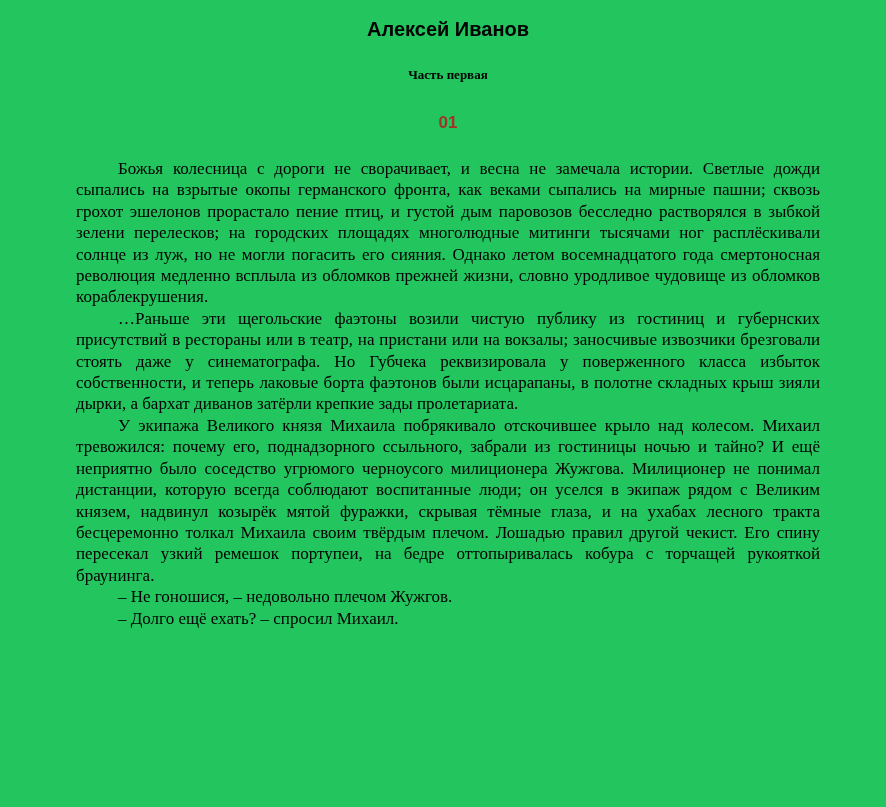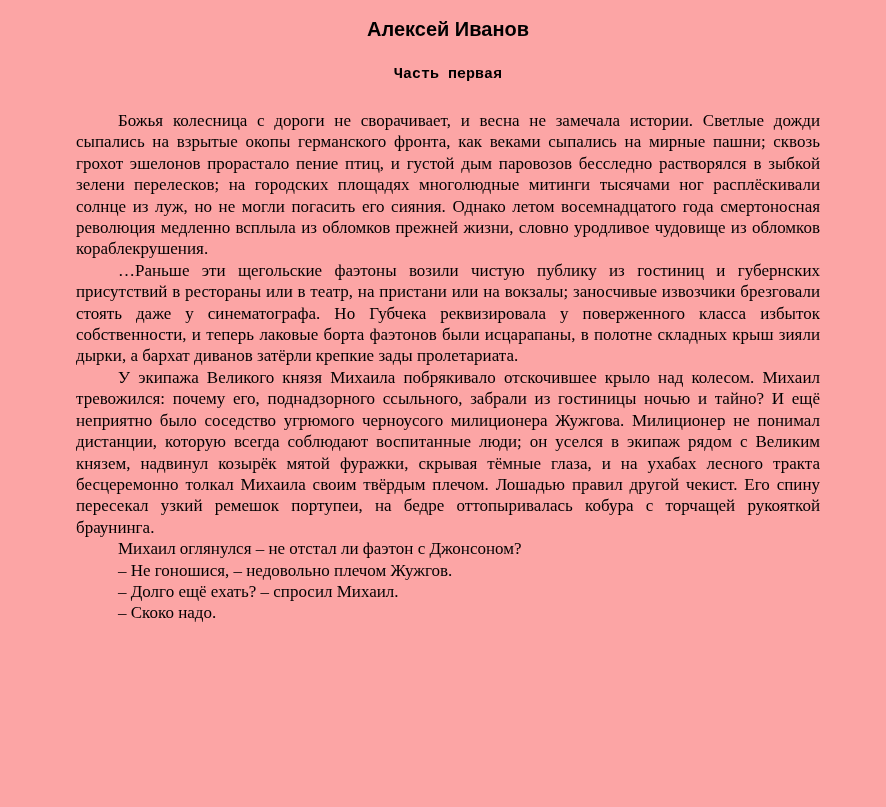--- a/index.html
+++ b/index.html
@@ -10,37 +10,37 @@
   body {
     width: 886px;
     height: 807px;
     overflow: hidden;
   }
   .page {
     box-sizing: border-box;
     width: 886px;
     height: 807px;
     padding: 16px 66px 0 76px;
-    background: #fca5a5;
+    background: #22c55e;
     color: #000000;
   }
   .author,
   .book-title {
     font-family: "Liberation Sans", sans-serif;
     font-weight: bold;
     font-size: 20px;
     line-height: 26px;
     text-align: center;
     margin: 0;
   }
   .part-heading,
   .part-title {
-    font-family: Liberation Mono, monospace;
+    font-family: Liberation Serif, serif;
     font-weight: bold;
-    font-size: 15px;
+    font-size: 13px;
     line-height: 22px;
     text-align: center;
     margin: 16px;
   }
   .part-heading {
     margin-top: 22px;
   }
   .chapter-number {
     font-family: "Liberation Sans", sans-serif;
     font-weight: bold;
@@ -63,23 +63,22 @@
   }
 </style>
 </head>
 <body>
 
 <div class="page">
   <h1 class="author">Алексей Иванов</h1>
 
   <h2 class="part-heading">Часть первая</h2>
 
+  <h3 class="chapter-number">01</h3>
 
   <div class="body-text">
     <p>Божья колесница с дороги не сворачивает, и весна не замечала истории. Светлые дожди сыпались на взрытые окопы германского фронта, как веками сыпались на мирные пашни; сквозь грохот эшелонов прорастало пение птиц, и густой дым паровозов бесследно растворялся в зыбкой зелени перелесков; на городских площадях многолюдные митинги тысячами ног расплёскивали солнце из луж, но не могли погасить его сияния. Однако летом восемнадцатого года смертоносная революция медленно всплыла из обломков прежней жизни, словно уродливое чудовище из обломков кораблекрушения.</p>
     <p>…Раньше эти щегольские фаэтоны возили чистую публику из гостиниц и губернских присутствий в рестораны или в театр, на пристани или на вокзалы; заносчивые извозчики брезговали стоять даже у синематографа. Но Губчека реквизировала у поверженного класса избыток собственности, и теперь лаковые борта фаэтонов были исцарапаны, в полотне складных крыш зияли дырки, а бархат диванов затёрли крепкие зады пролетариата.</p>
     <p>У экипажа Великого князя Михаила побрякивало отскочившее крыло над колесом. Михаил тревожился: почему его, поднадзорного ссыльного, забрали из гостиницы ночью и тайно? И ещё неприятно было соседство угрюмого черноусого милиционера Жужгова. Милиционер не понимал дистанции, которую всегда соблюдают воспитанные люди; он уселся в экипаж рядом с Великим князем, надвинул козырёк мятой фуражки, скрывая тёмные глаза, и на ухабах лесного тракта бесцеремонно толкал Михаила своим твёрдым плечом. Лошадью правил другой чекист. Его спину пересекал узкий ремешок портупеи, на бедре оттопыривалась кобура с торчащей рукояткой браунинга.</p>
-    <p>Михаил оглянулся – не отстал ли фаэтон с Джонсоном?</p>
     <p>– Не гоношися, – недовольно плечом Жужгов.</p>
     <p>– Долго ещё ехать? – спросил Михаил.</p>
-    <p>– Скоко надо.</p>
   </div>
 </div>
 
 </body></html>

